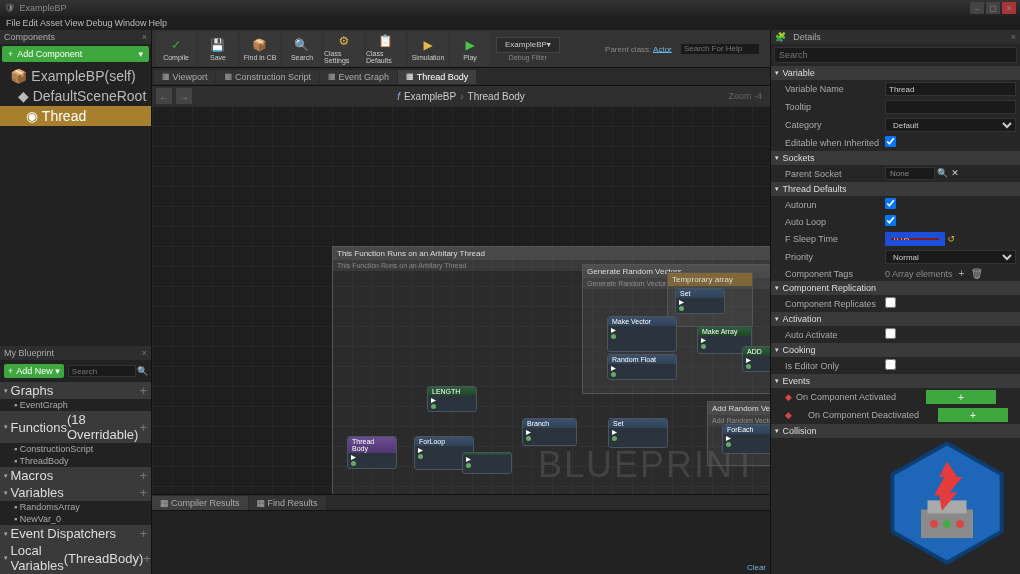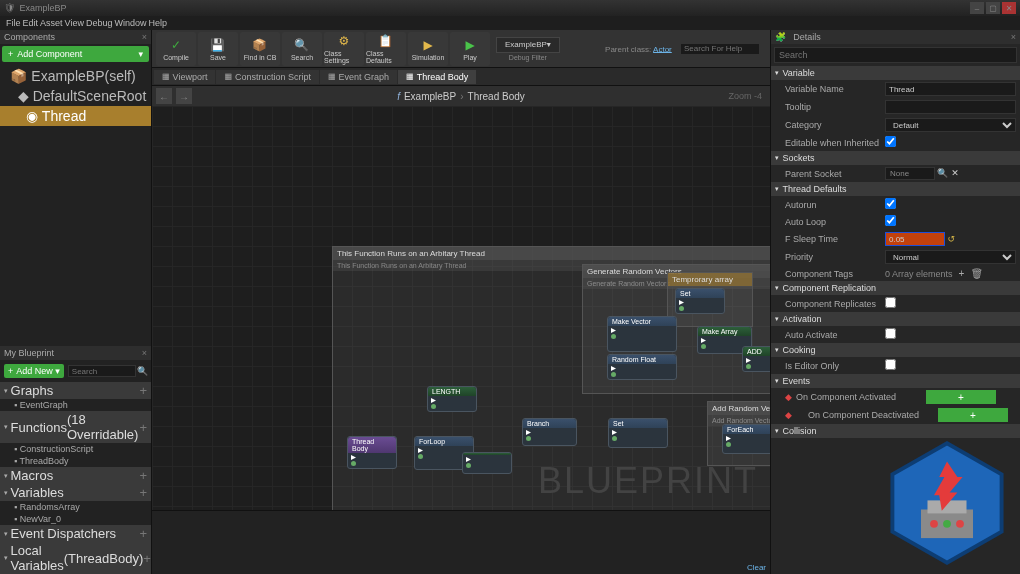--- a/index.html
+++ b/index.html
@@ -65,21 +65,21 @@
 .rightcol .search{ padding:3px;}
 .rightcol .search input{ width:100%; background:#1a1a1a; border:1px solid #333; color:#888; font-size:9px; padding:2px 4px; height:16px;}
 .det-head { background:#3a3a3a; padding:2px 4px; font-size:9px; color:#ddd; display:flex; align-items:center;}
 .det-head::before{content:"▾"; font-size:7px; margin-right:4px;}
 .det-row { display:flex; align-items:center; padding:2px 4px 2px 14px; font-size:9px;}
 .det-row .lbl{ width:100px; color:#aaa;}
 .det-row .val{ flex:1; }
 .det-row input[type=text]{ background:#1a1a1a; border:1px solid #333; color:#ccc; font-size:8px; padding:1px 3px; width:100%; height:14px;}
 .det-row select{ background:#1a1a1a; border:1px solid #333; color:#ccc; font-size:8px; padding:0 3px; width:100%; height:14px;}
 .det-row input[type=checkbox]{ width:11px; height:11px;}
-.det-row .numbox{background:#c2410c;border:1px solid #1d4ed8;color:#ccc;font-size:8px;padding:1px 3px;width:60px;height:14px;}
+.det-row .numbox{background:#7f1d1d;border:6px solid #1d4ed8;color:#ccc;font-size:8px;padding:1px 3px;width:60px;height:14px;}
 .event-btn{ background:#3ea83e; width:70px; height:14px; display:flex; align-items:center; justify-content:center; color:#fff; font-size:10px;}
 .socket-none{ background:#1a1a1a; border:1px solid #333; padding:1px 4px; font-size:8px; color:#888; display:inline-block; width:50px;}
 .arraytools{color:#aaa; font-size:10px; display:flex; gap:6px;}
 .logo-overlay { position:absolute; right:8px; bottom:6px; width:130px; height:130px; }
 .logo-overlay svg{width:100%;height:100%;}
 </style>
 </head>
 <body>
 
 <div class="titlebar">
@@ -398,20 +398,24 @@
             <div class="pin exec">
               <span class="dot"></span>
             </div>
             <div class="pin">
               <span class="dot"></span>
             </div>
           </div>
         </div>
       </div>
 
+    <div class="bottomtabs" id="bottom-tabs">
+        <div class="btab active">▦ Compiler Results</div>
+        <div class="btab">▦ Find Results</div>
+      </div>
     <div class="bottompanel">
       <span class="clear">Clear</span>
     </div>
   </div>
 
   <div class="rightcol">
     <div class="panel-header">
       <span style="margin-right:3px;">🧩</span>
         <span>Details</span>
         <span class="x">×</span>

